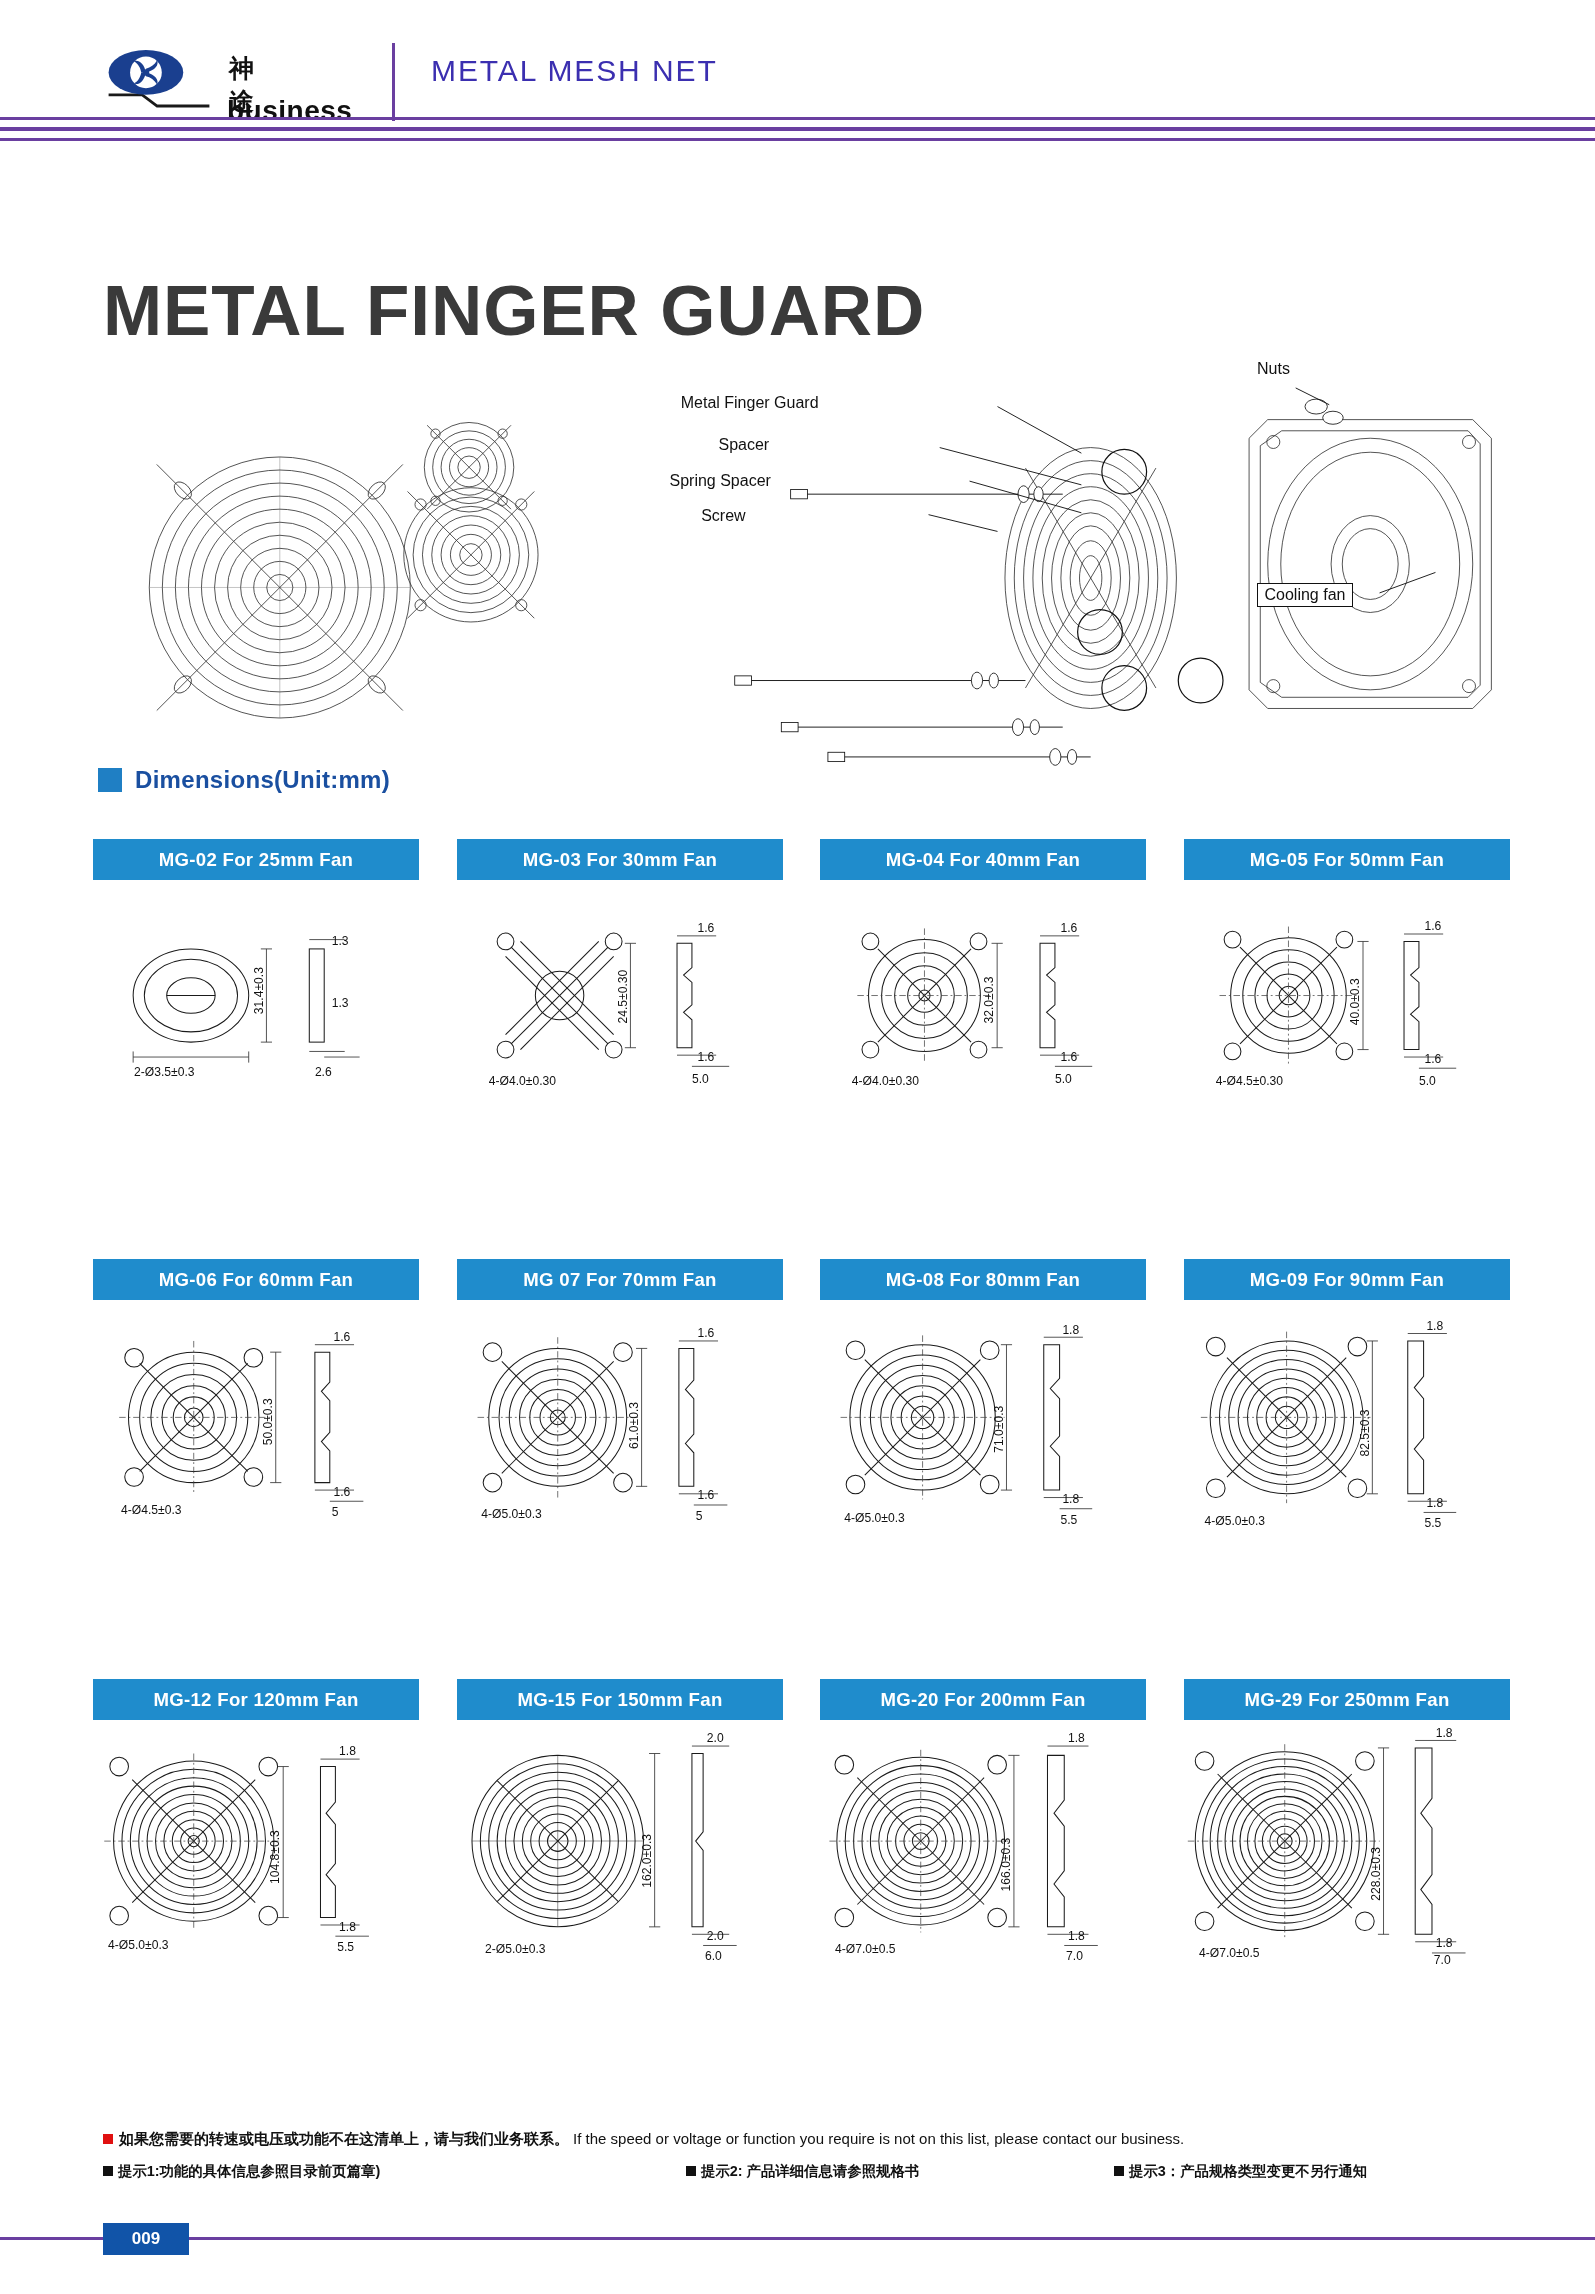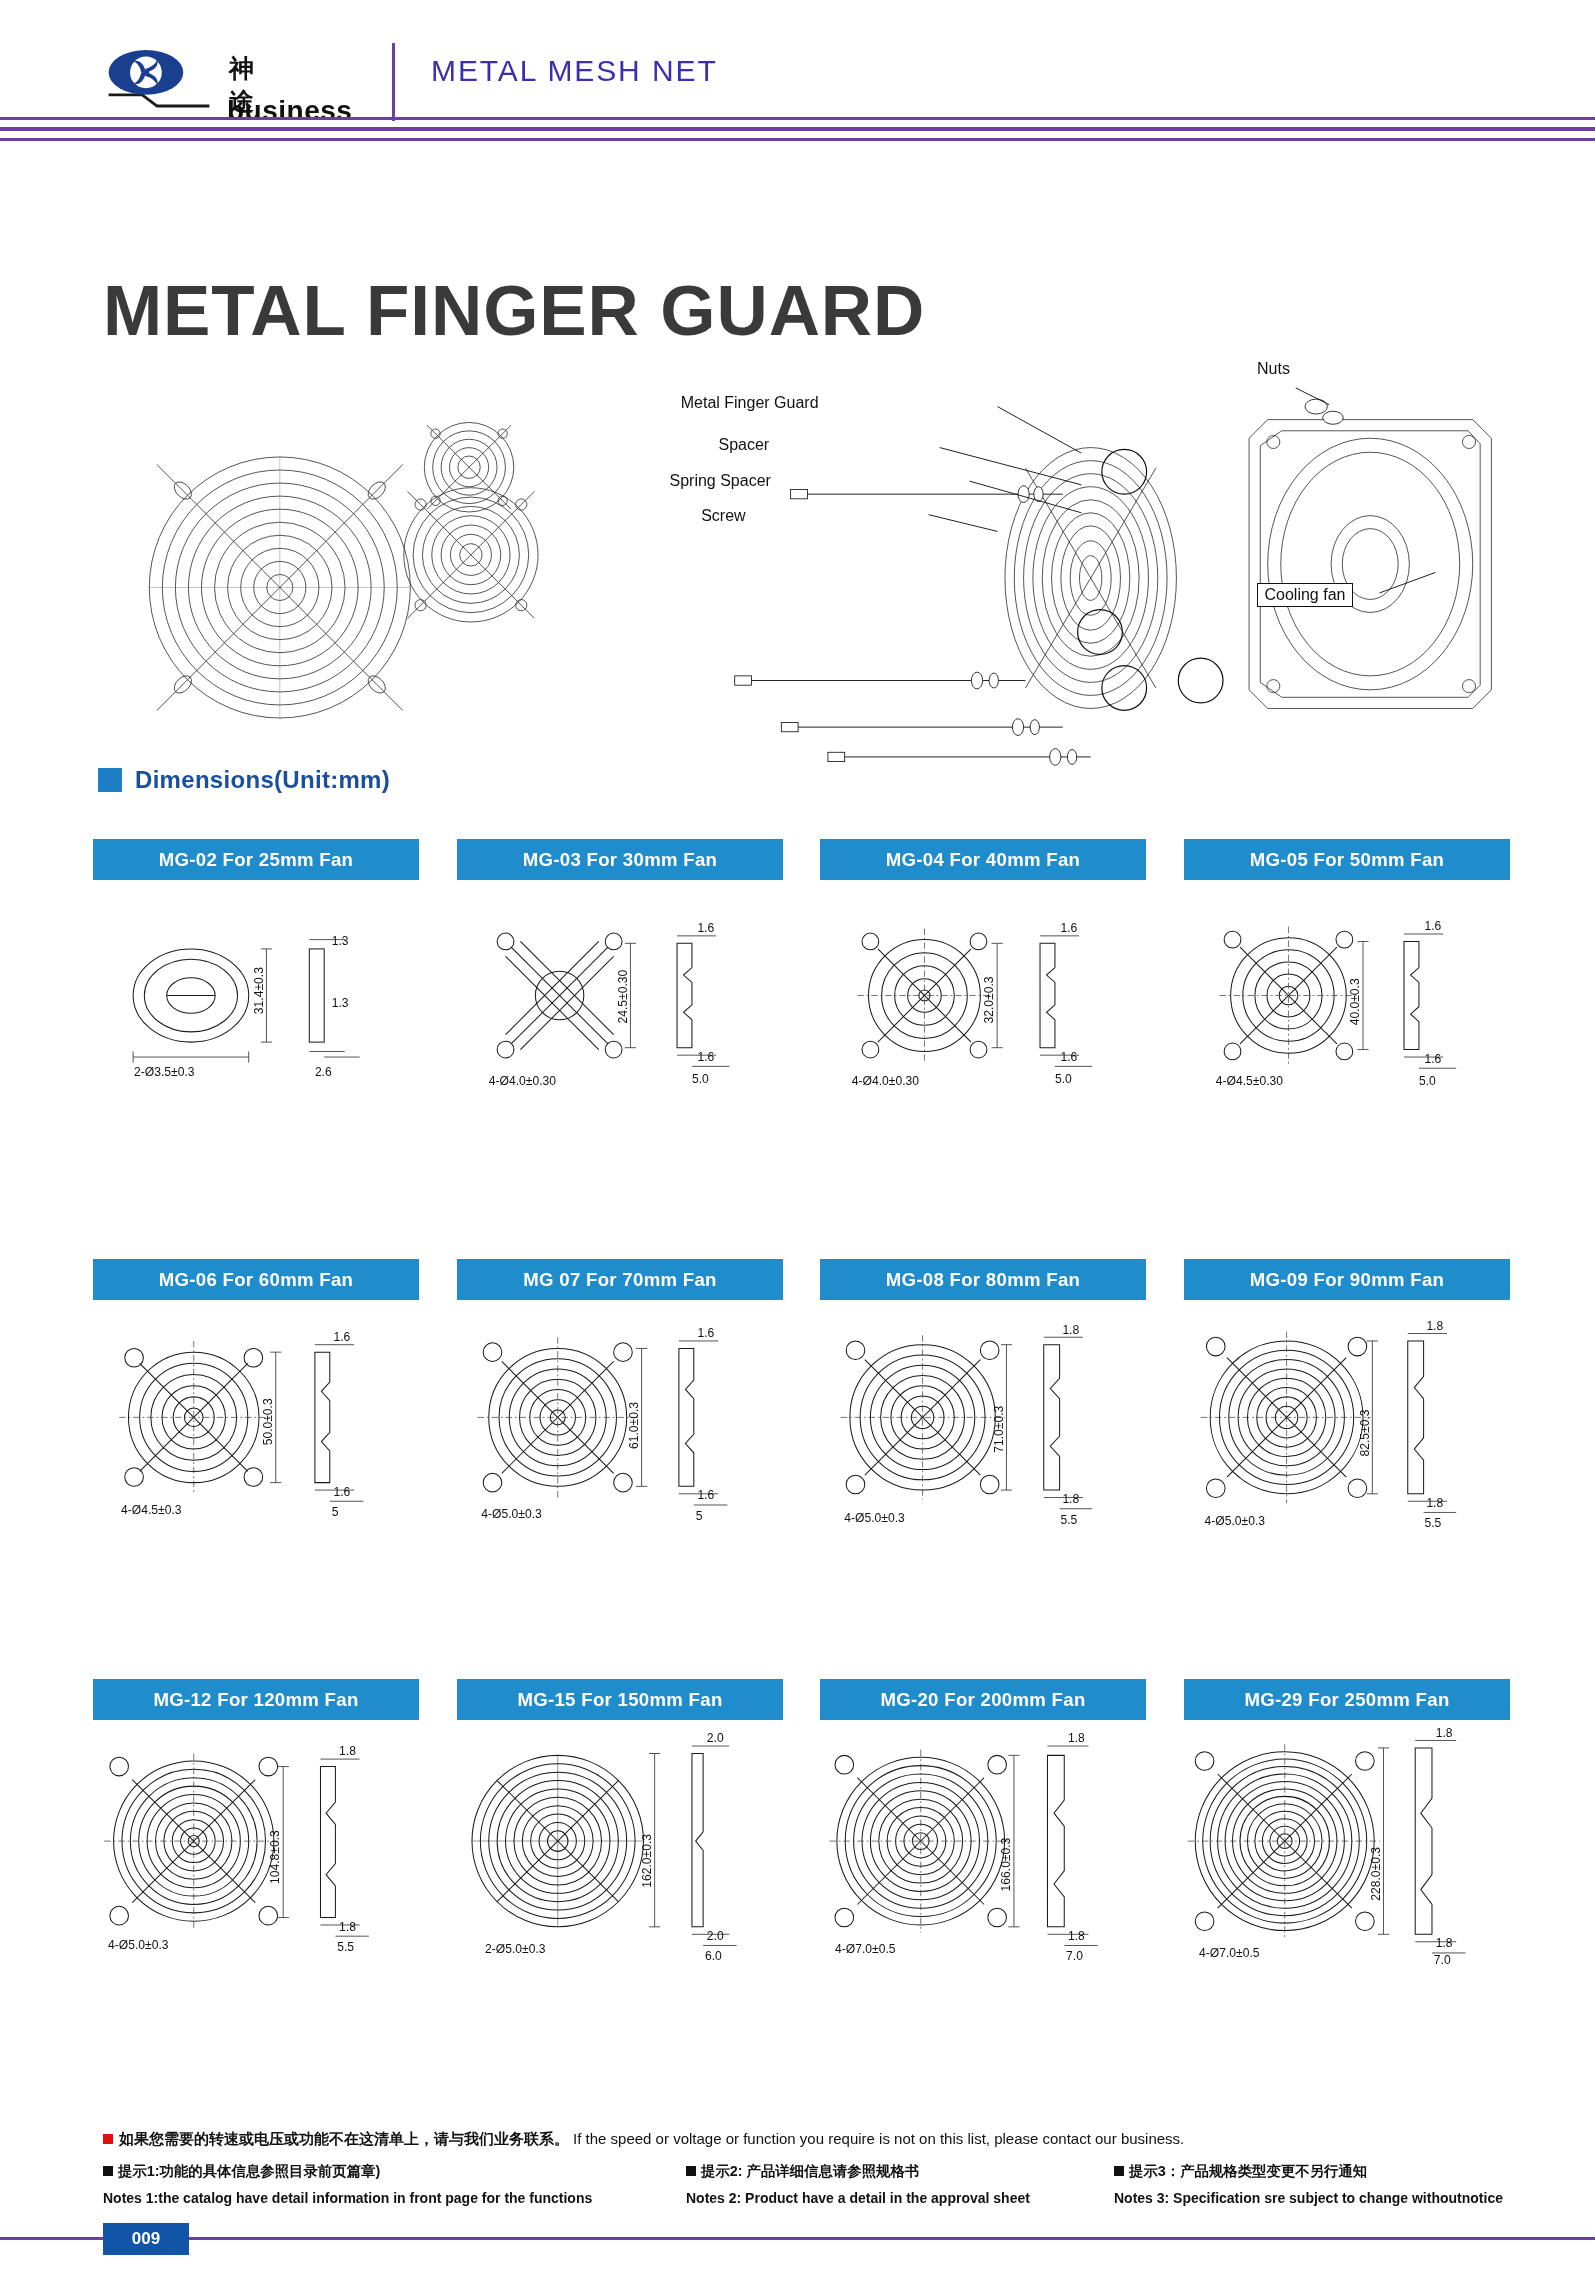--- a/index.html
+++ b/index.html
@@ -779,24 +779,19 @@
 
   <div class="footer">
     <div class="f1">
       <span class="f-red"></span><span class="cn">如果您需要的转速或电压或功能不在这清单上，请与我们业务联系。</span>&nbsp;<span>If the speed or voltage or function you require is not on this list, please contact our business.</span>
     </div>
     <div class="f2">
       <span class="a"><span class="f-blk"></span><span>提示1:功能的具体信息参照目录前页篇章)</span></span>
       <span class="b"><span class="f-blk"></span><span>提示2: 产品详细信息请参照规格书</span></span>
       <span class="c"><span class="f-blk"></span><span>提示3：产品规格类型变更不另行通知</span></span>
     </div>
-    <div class="f3">
-      <span class="a">Notes 1:the catalog have detail information in front page for the functions</span>
-      <span class="b">Notes 2: Product have a   detail in the approval sheet</span>
-      <span class="c">Notes 3: Specification sre subject to change withoutnotice</span>
-    </div>
   </div>
 
   <div class="pg-line"></div>
   <div class="pg-box">009</div>
 
 </div>
 
 
 </body></html>

